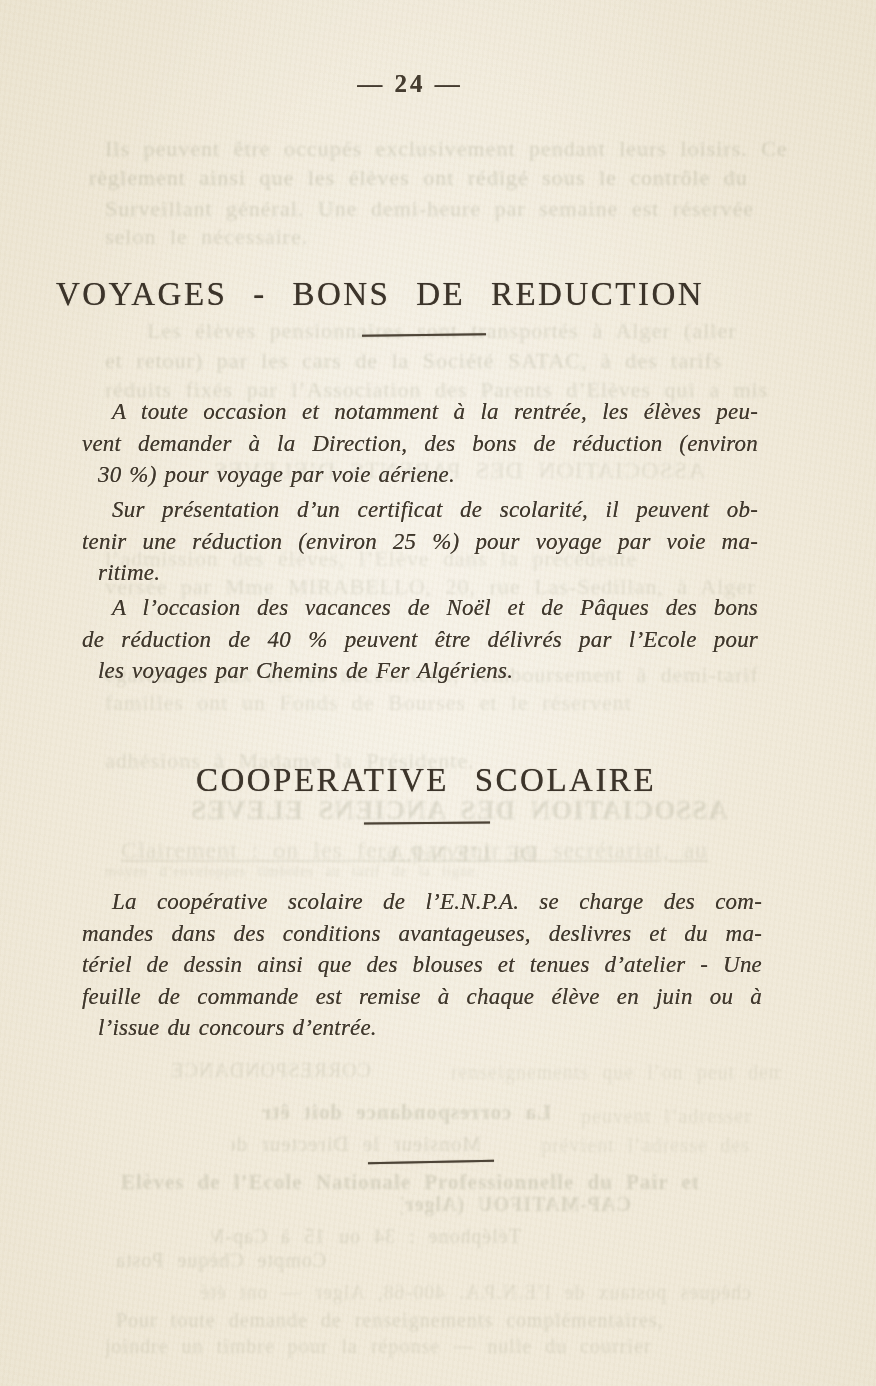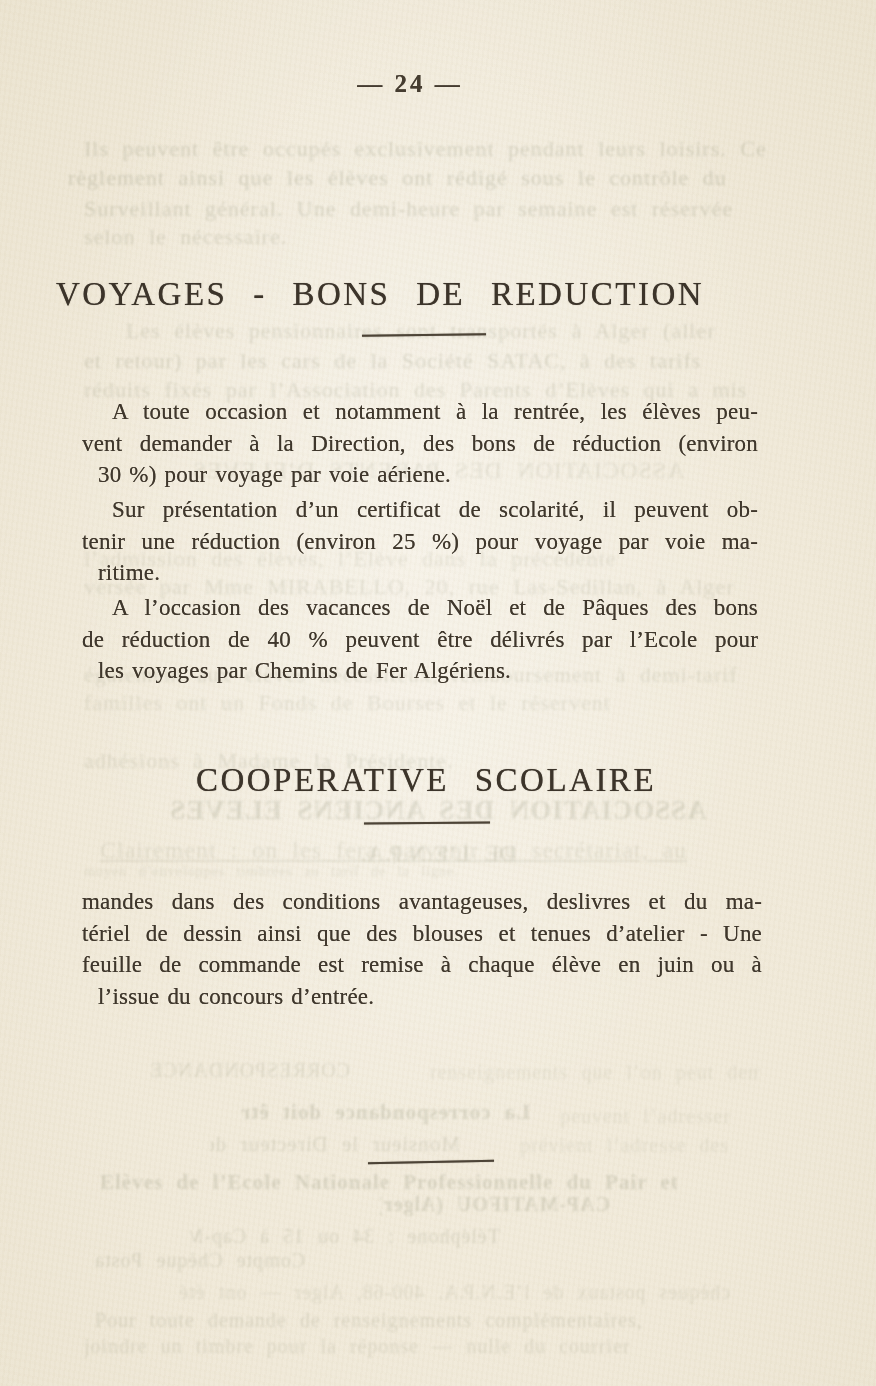--- a/index.html
+++ b/index.html
@@ -30,40 +30,40 @@
   }
   .h1{top:276px;left:-58px;}
   .h2{top:762px;left:-12px;}
   .rule{
     position:absolute;height:2px;background:#4d4437;
     box-shadow:0 0 1px rgba(77,68,55,0.65);
   }
   .rule1{left:362px;top:334px;width:124px;transform:rotate(-0.6deg);}
   .rule2{left:364px;top:822px;width:126px;transform:rotate(-0.5deg);}
   .rule3{left:368px;top:1161px;width:126px;transform:rotate(-1.1deg);}
-  .para{position:absolute;left:82px;width:676px;}
+  .para{position:absolute;left:82px;width:676px;font-style:italic;}
   .p1{top:396px;}
   .p2{top:494px;}
   .p3{top:592px;}
   .p4{top:886px;width:680px;}
   .bline{
     font-size:23px;line-height:31.5px;
     text-align:justify;text-align-last:justify;
     word-spacing:2px;letter-spacing:0.2px;
   }
   .bline.first{text-indent:30px;}
   .bline.last{text-align-last:left;margin-left:16px;}
   .bleed-layer{position:absolute;inset:0;pointer-events:none;}
   .bleed{
     position:absolute;
     font-size:22px;line-height:1.2;
     color:#6d7054;
     filter:blur(0.9px);
     letter-spacing:1px;word-spacing:7px;
-    white-space:nowrap;overflow:hidden;
+    white-space:nowrap;overflow:hidden;margin-left:21px;
   }
   .bleed.mir{transform:scaleX(-1);}
   .bleed.b{font-weight:bold;}
 </style>
 </head>
 <body>
 
 <div class="page">
 
   <div class="bleed-layer">
@@ -118,20 +118,21 @@
         <div class="bline first">A l’occasion des vacances de Noël et de Pâques des bons</div>
         <div class="bline">de réduction de 40 % peuvent être délivrés par l’Ecole pour</div>
         <div class="bline last">les voyages par Chemins de Fer Algériens.</div>
       </div>
   </div>
 
   <div>
     <div class="h h2">COOPERATIVE SCOLAIRE</div>
     <div class="rule rule2"></div>
     <div class="para p4 ink">
+        <div class="bline first">La coopérative scolaire de l’E.N.P.A. se charge des com-</div>
         <div class="bline">mandes dans des conditions avantageuses, deslivres et du ma-</div>
         <div class="bline">tériel de dessin ainsi que des blouses et tenues d’atelier - Une</div>
         <div class="bline">feuille de commande est remise à chaque élève en juin ou à</div>
         <div class="bline last">l’issue du concours d’entrée.</div>
       </div>
   </div>
 
   <div class="rule rule3"></div>
 
 </div>

